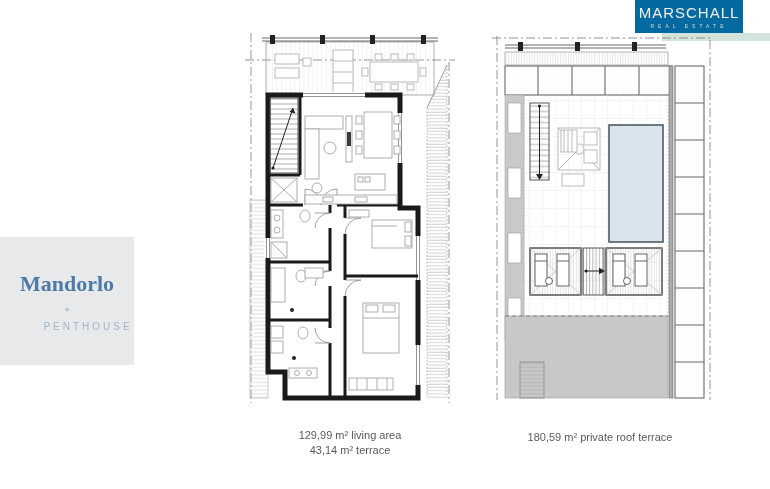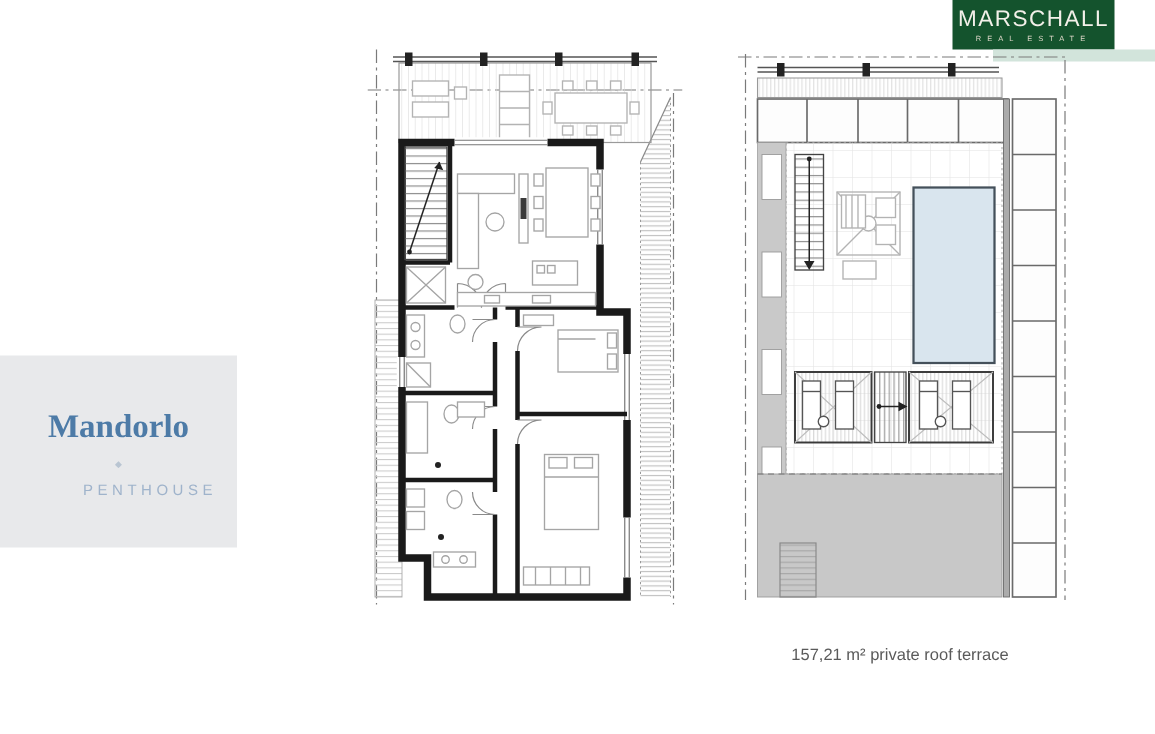--- a/index.html
+++ b/index.html
@@ -2,27 +2,27 @@
 <html><head>
 <meta charset="utf-8">
 <style>
   * { margin:0; padding:0; box-sizing:border-box; }
   html,body { width:770px; height:489px; }
   body { font-family:"Liberation Sans", sans-serif; background:#ffffff; overflow:hidden; }
   .page { position:relative; width:770px; height:489px; background:#ffffff; }
 
   
   .logo-box { position:absolute; left:635px; top:0; width:108px; height:33px;
-              background:#14532d; display:flex; flex-direction:column; align-items:center; justify-content:center; }
+              background:#0369a1; display:flex; flex-direction:column; align-items:center; justify-content:center; }
   .logo-name { color:#f3f0e9; font-size:15px; letter-spacing:1px; line-height:16px; }
   .logo-tagline { color:#ddd7c8; font-size:5px; letter-spacing:4px; margin-top:2px; }
   .logo-accent { position:absolute; left:662px; top:33px; width:108px; height:8px; background:#d2e4db; }
 
   
-  .unit-card { position:absolute; left:0; top:237px; width:158px; height:128px;
+  .unit-card { position:absolute; left:0; top:237px; width:134px; height:128px;
                background:#e8e9eb; text-align:center; }
   .unit-name { margin-top:34px; font-family:"Liberation Serif", serif; font-weight:bold;
                font-size:22px; color:#4d7ba7; }
   .unit-sep { margin-top:8px; font-size:6px; color:#b9c5d2; }
   .unit-type { margin-top:9px; font-size:10px; letter-spacing:3px; color:#9fb3cb;padding-left:42px; }
 
   
   .plan { position:absolute; }
   .plan-left { left:245px; top:28px; width:210px; height:385px; }
   .plan-right { left:490px; top:28px; width:225px; height:385px; }
@@ -342,17 +342,21 @@
     <g>
       <rect x="15" y="288" width="163" height="82" fill="#c8c8c8" stroke="#9a9a9a" stroke-width="0.6"></rect>
       <path d="M15 288H178" stroke="#777777" stroke-width="0.8" stroke-dasharray="4 3" fill="none"></path>
       <g>
         <rect x="30" y="334" width="24" height="36" fill="url(#rpRung)" stroke="#8a8a8a" stroke-width="0.8"></rect>
       </g>
     </g>
   </svg>
   </figure>
 
+  <div class="caption caption-left">
+    <div>129,99 m² living area</div>
+    <div>43,14 m² terrace</div>
+  </div>
   <div class="caption caption-right">
-    <div>157,21 m² private roof terrace</div>
+    <div>180,59 m² private roof terrace</div>
   </div>
 
 </div>
 
 </body></html>

